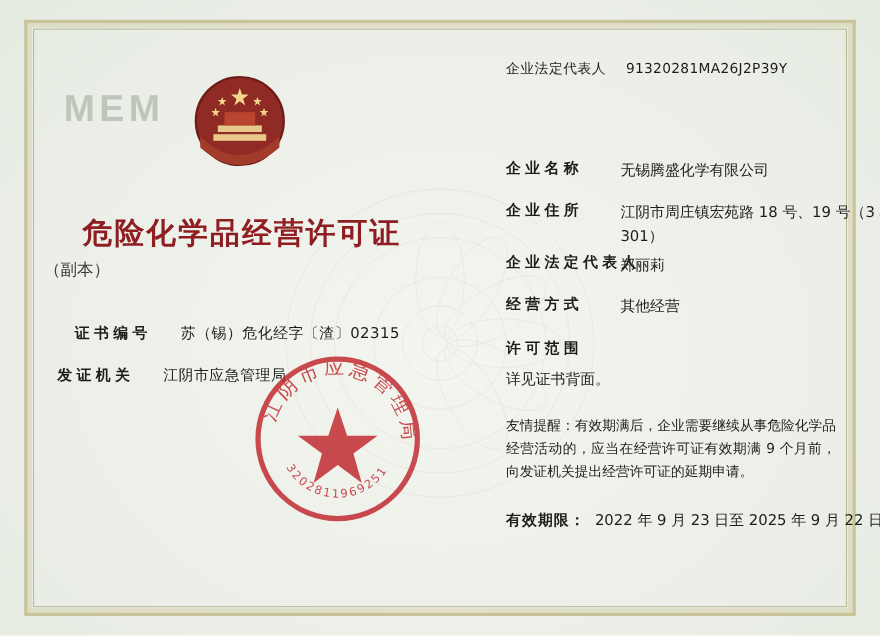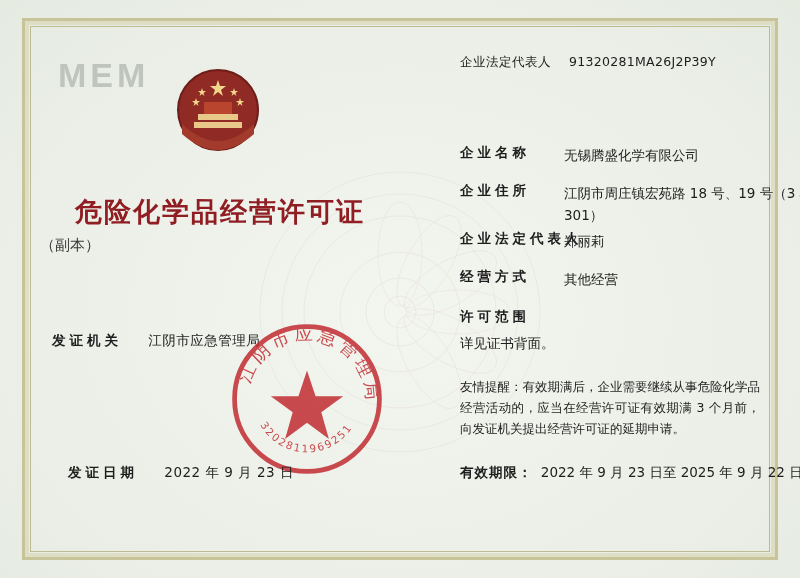--- a/index.html
+++ b/index.html
@@ -66,21 +66,21 @@
     position: absolute;
     left: 0;
     top: 0;
     width: 360px;
     height: 100%;
   }
 
   .mem-watermark {
     position: absolute;
     left: 18px;
-    top: 20px;
+    top: 44px;
     font-size: 34px;
     font-weight: bold;
     letter-spacing: 4px;
     color: #b9bfb4;
     opacity: 0.85;
     font-family: "Liberation Sans", sans-serif;
   }
 
   .emblem {
     position: absolute;
@@ -193,21 +193,20 @@
   .f-company  { left: 28px; top: 108px; }
   .f-address  { left: 28px; top: 146px; }
   .f-legalrep { left: 28px; top: 194px; }
   .f-mode     { left: 28px; top: 232px; }
   .f-scope    { left: 28px; top: 272px; }
 
   .f-scope .val {
     left: 0;
     top: 26px;
     width: 300px;
-    font-family: Liberation Mono, monospace;
   }
 
   .notice {
     position: absolute;
     left: 28px;
     top: 340px;
     width: 300px;
     font-size: 12.5px;
     line-height: 21px;
     color: #1d1d1d;
@@ -285,43 +284,43 @@
           <polygon points="72,30 73,33 76,33 73.5,35 74.5,38 72,36 69.5,38 70.5,35 68,33 71,33"></polygon>
           <polygon points="78,40 79,43 82,43 79.5,45 80.5,48 78,46 75.5,48 76.5,45 74,43 77,43"></polygon>
           <polygon points="40,30 41,33 44,33 41.5,35 42.5,38 40,36 37.5,38 38.5,35 36,33 39,33"></polygon>
           <polygon points="34,40 35,43 38,43 35.5,45 36.5,48 34,46 31.5,48 32.5,45 30,43 33,43"></polygon>
         </g>
       </svg>
 
       <div class="main-title">危险化学品经营许可证</div>
       <div class="sub-title">（副本）</div>
 
+      <div class="left-field f-certno">
+        <span class="lbl">证书编号</span>
+        <span class="val">苏（锡）危化经字〔渣〕02315</span>
+      </div>
 
       <div class="left-field f-issuer">
         <span class="lbl">发证机关</span>
         <span class="val">江阴市应急管理局</span>
       </div>
 
       <svg class="seal" viewBox="0 0 170 170">
         <circle cx="85" cy="85" r="76" fill="none" stroke="#c0252b" stroke-width="5"></circle>
         <path id="sealTop" d="M 23 85 A 62 62 0 0 1 147 85" fill="none"></path>
         <path id="sealBottom" d="M 29 85 A 56 56 0 0 0 141 85" fill="none"></path>
         <text font-size="19" fill="#c0252b" font-family="DejaVu Sans, sans-serif" letter-spacing="4">
           <textPath href="#sealTop" startOffset="8%">江阴市应急管理局</textPath>
         </text>
         <text font-size="11" fill="#c0252b" font-family="DejaVu Sans, sans-serif" letter-spacing="2">
           <textPath href="#sealBottom" startOffset="16%">3202811969251</textPath>
         </text>
         <polygon fill="#c0252b" points="85,55 94,82 123,82 100,99 108,127 85,110 62,127 70,99 47,82 76,82"></polygon>
       </svg>
 
-      <div class="left-field f-issuedate">
-        <span class="lbl">发证日期</span>
-        <span class="val">2022 年 9 月 23 日</span>
-      </div>
 
     </div>
 
     <div class="right-col">
 
       <div class="credit-code">
         <span class="lbl">企业法定代表人</span>
         <span class="val">91320281MA26J2P39Y</span>
       </div>
 
@@ -343,21 +342,21 @@
       <div class="r-field f-mode">
         <span class="lbl">经营方式</span>
         <span class="val">其他经营</span>
       </div>
 
       <div class="r-field f-scope">
         <span class="lbl">许可范围</span>
         <span class="val">详见证书背面。</span>
       </div>
 
-      <div class="notice">友情提醒：有效期满后，企业需要继续从事危险化学品经营活动的，应当在经营许可证有效期满 3 个月前，向发证机关提出经营许可证的延期申请。</div>
+      <div class="notice">友情提醒：有效期满后，企业需要继续从事危险化学品经营活动的，应当在经营许可证有效期满 9 个月前，向发证机关提出经营许可证的延期申请。</div>
 
       <div class="validity">
         <span class="lbl">有效期限：</span>
         <span class="val">2022 年 9 月 23 日至 2025 年 9 月 22 日</span>
       </div>
 
     </div>
 
   </div>
 

